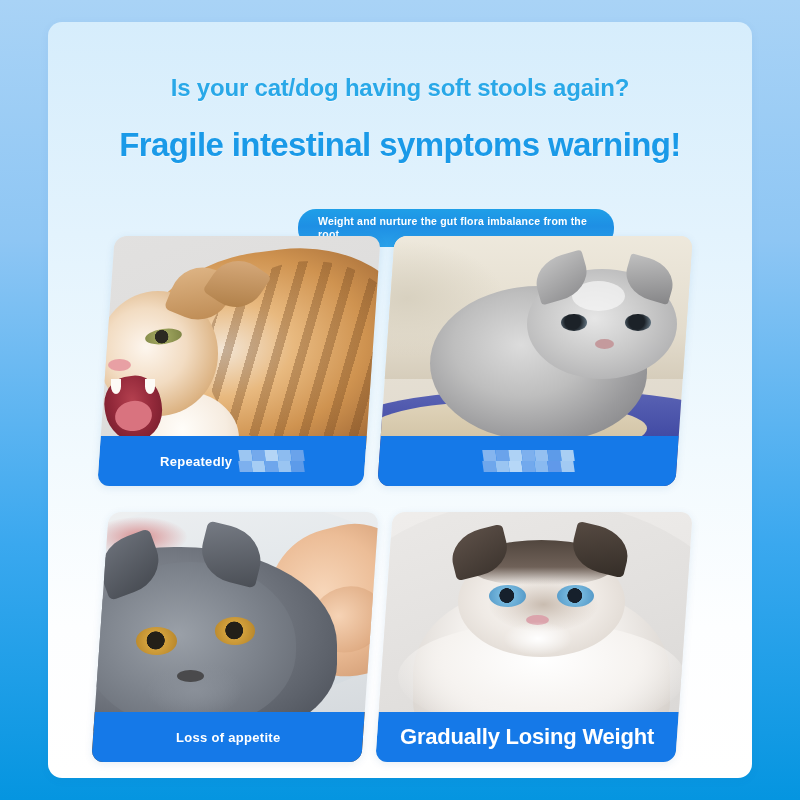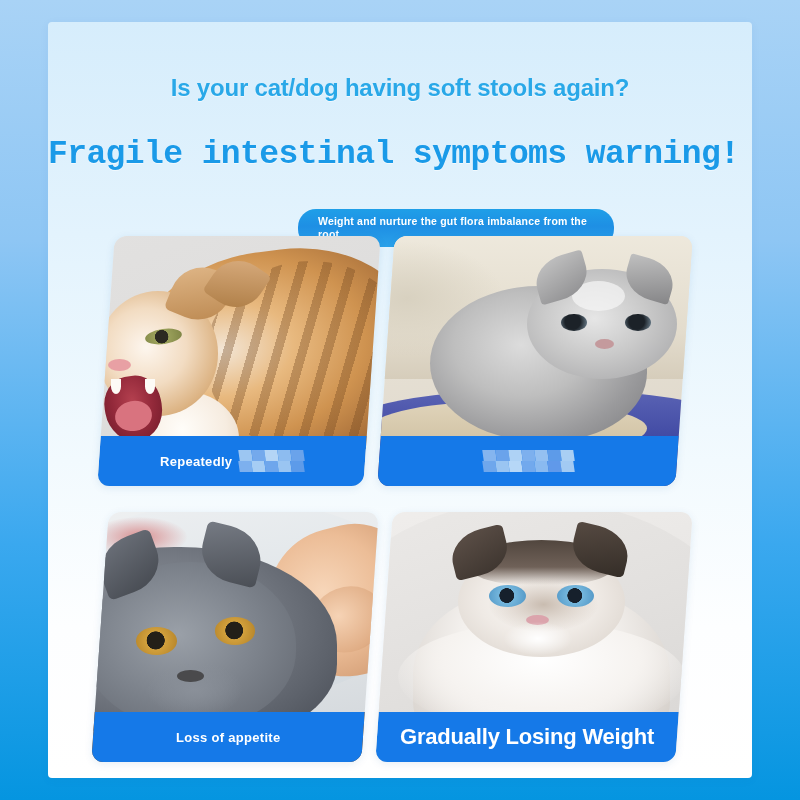--- a/index.html
+++ b/index.html
@@ -8,37 +8,36 @@
     font-family:"Liberation Sans", sans-serif;
     background:#ffffff;
   }
   .poster{
     position:relative;width:800px;height:800px;
     background:linear-gradient(180deg,#a9d3f6 0%,#8ec6f4 30%,#3aa8ef 68%,#0595e0 100%);
     overflow:hidden;
   }
   .panel{
     position:absolute;left:48px;top:22px;width:704px;height:756px;
-    border-radius:4px;
+    border-radius:14px;
     background:linear-gradient(180deg,#d6edfc 0%,#e3f3fd 28%,#f2fafe 58%,#fdfeff 80%,#ffffff 100%);
     box-shadow:0 2px 10px rgba(10,80,150,0.06);
     overflow:hidden;
   }
 
   
   .head1{
     position:absolute;left:0;top:52px;width:100%;text-align:center;
     color:#29a8e8;font-size:24px;font-weight:bold;letter-spacing:-0.2px;
     text-shadow:0 1px 0 rgba(255,255,255,0.55);
   }
   .head2{
-    position:absolute;left:0;top:114px;width:100%;
+    position:absolute;left:0;top:104px;width:100%;text-align:center;
     color:#1a9ae8;font-size:33px;font-weight:bold;letter-spacing:-0.6px;
     text-shadow:0 1px 0 rgba(255,255,255,0.55);
-    font-family:Liberation Mono, monospace;
   }
 
   
   .pill{
     position:absolute;left:250px;top:187px;width:316px;min-height:36px;
     border-radius:18px;
     background:linear-gradient(180deg,#1f9fe8 0%,#1e8fe4 45%,#2aa2ea 100%);
     box-sizing:border-box;
     padding:6px 18px 6px 20px;
     color:#ffffff;font-size:10.5px;font-weight:bold;line-height:13px;

